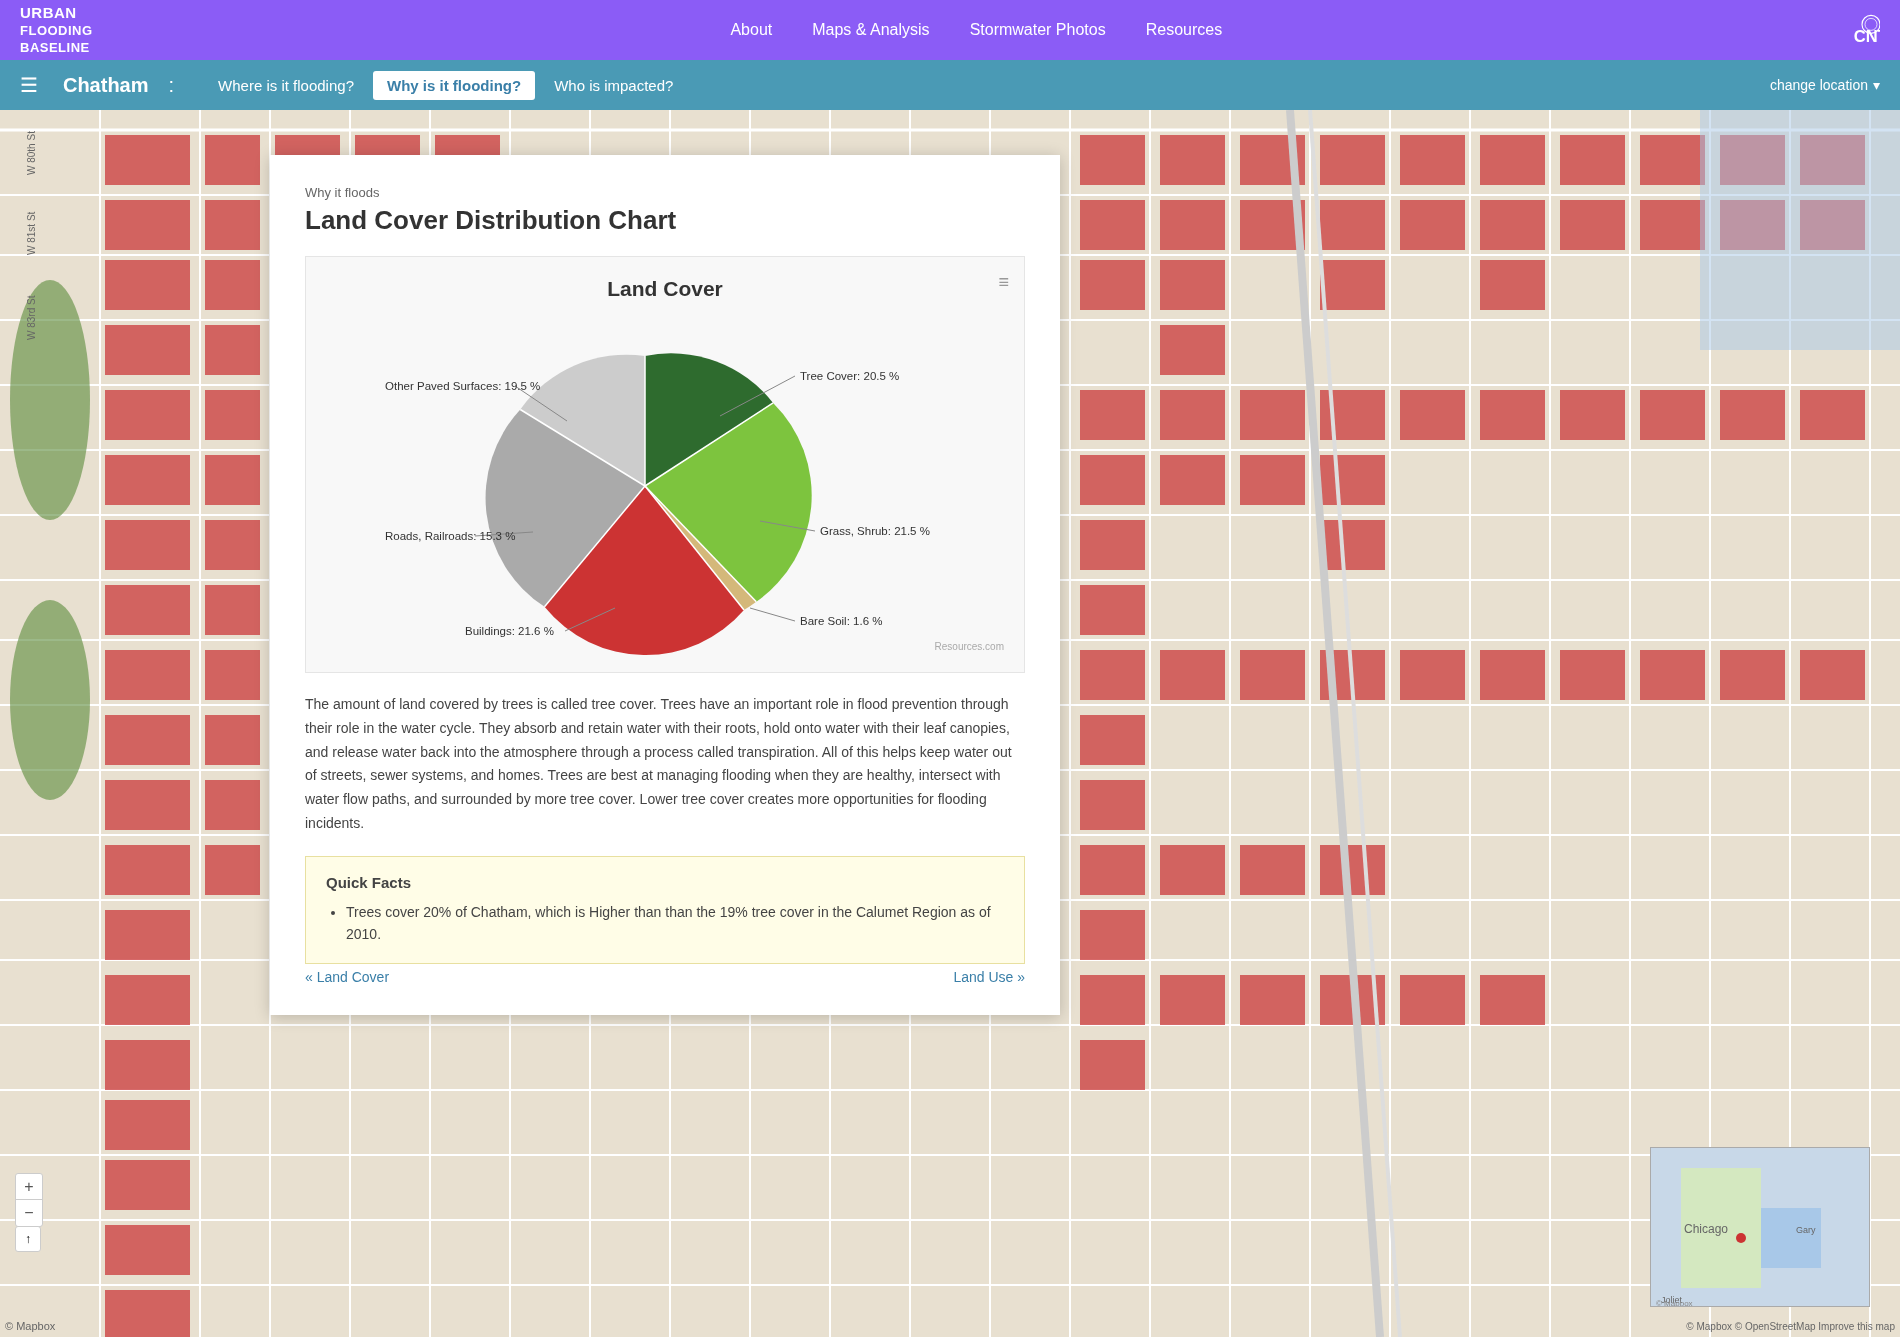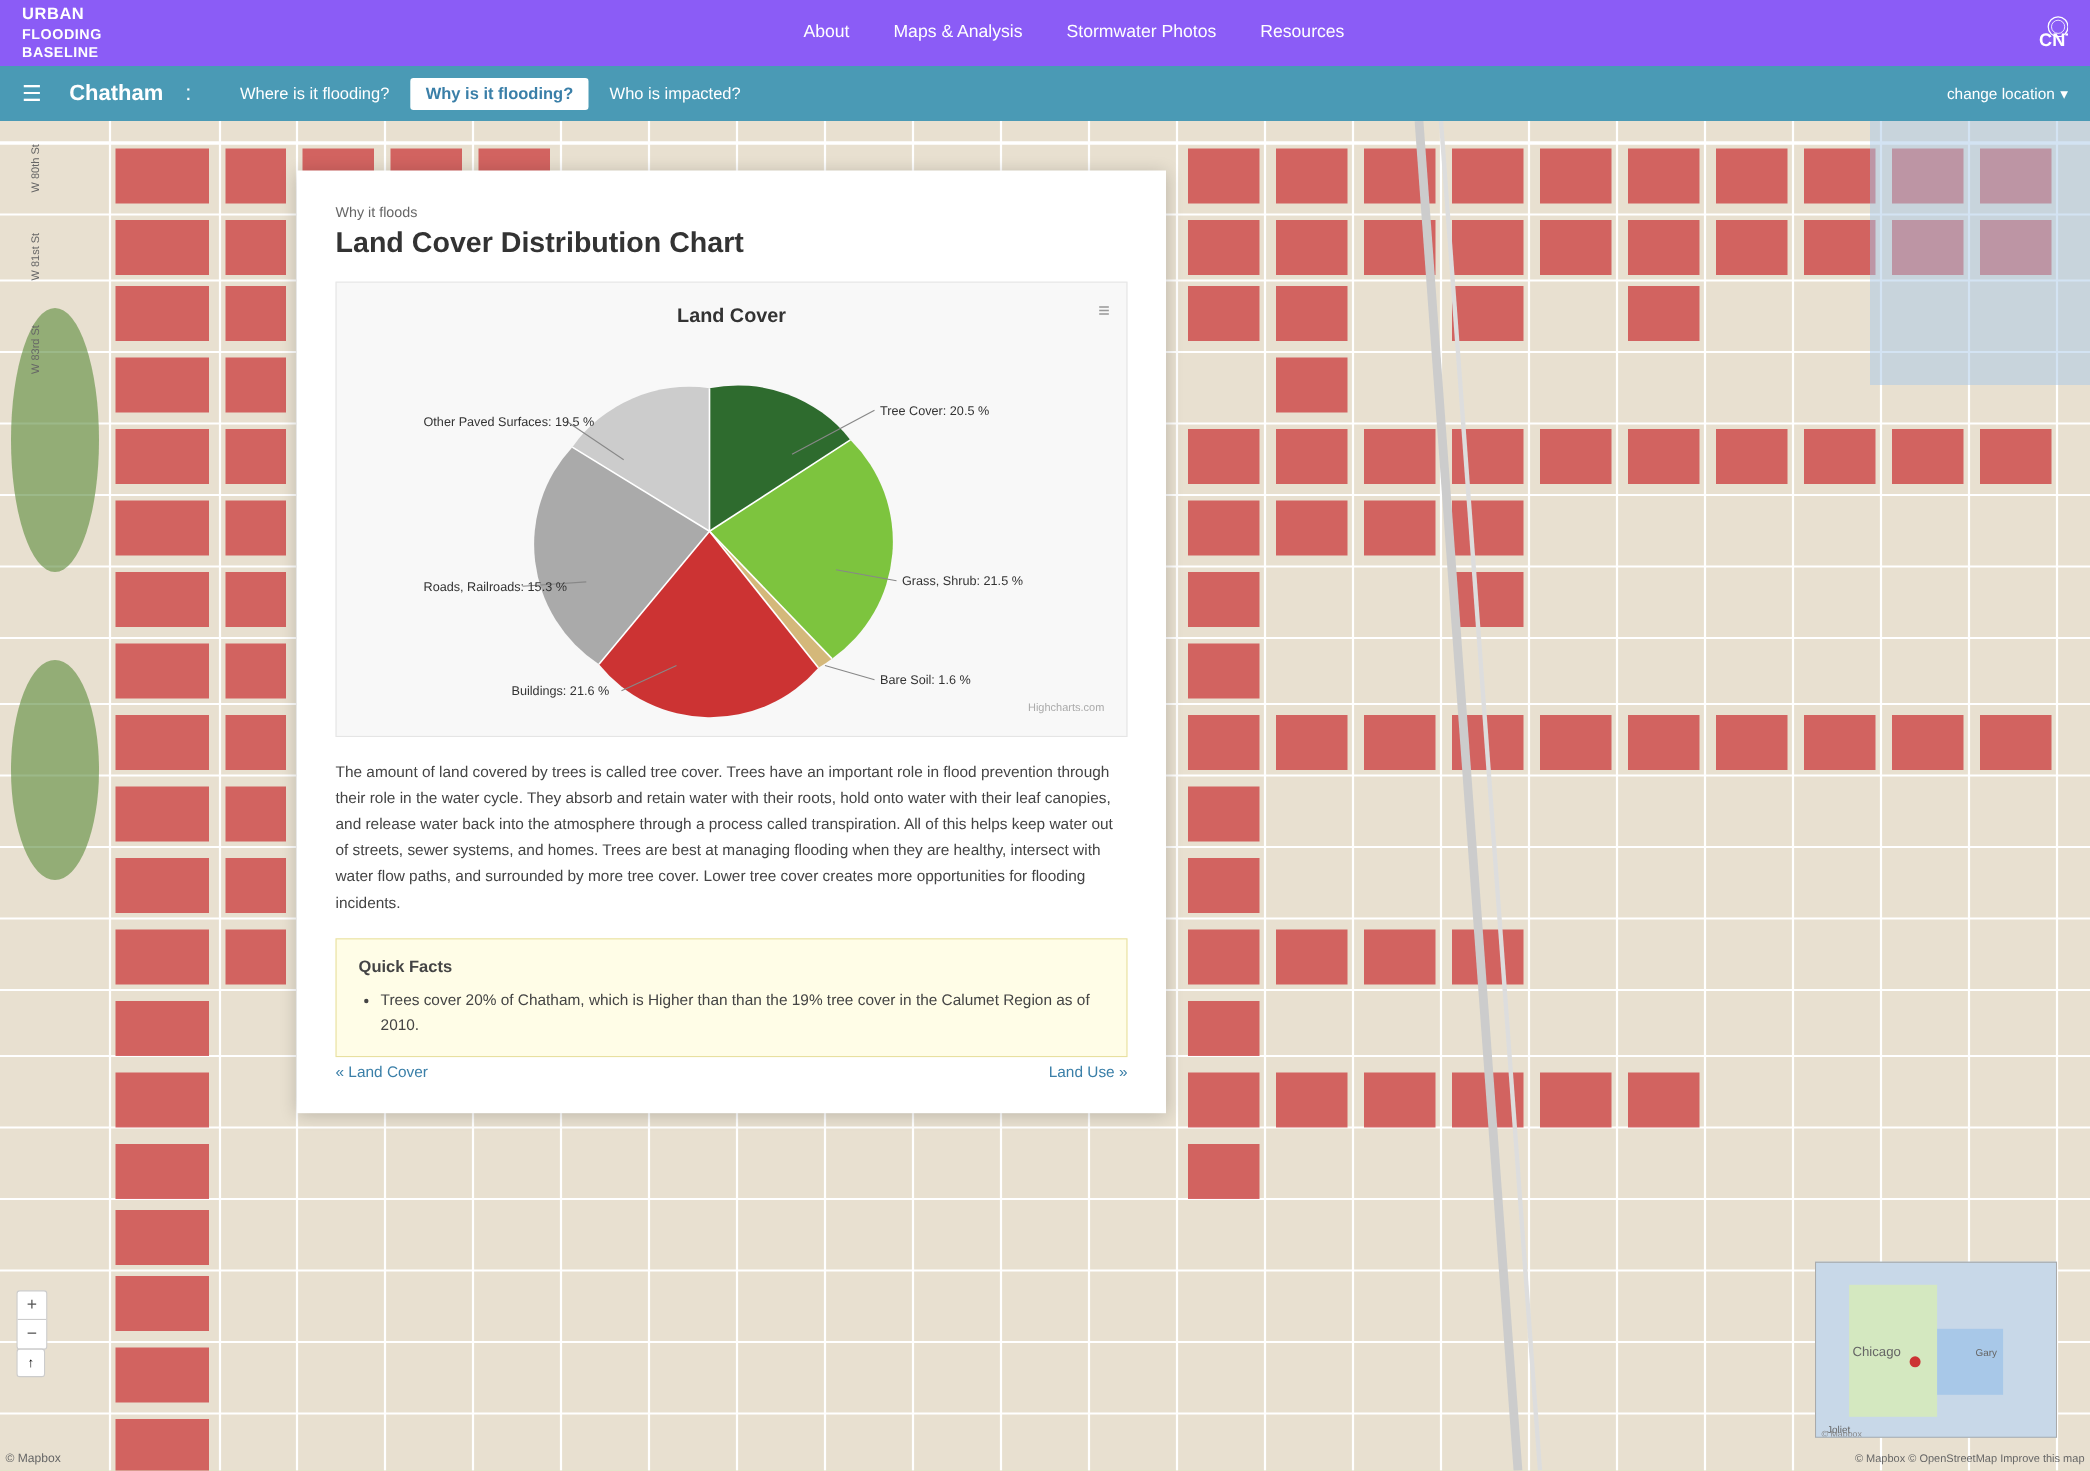--- a/index.html
+++ b/index.html
@@ -137,21 +137,21 @@
     
     .chart-container {
       background: #f8f8f8;
       border: 1px solid #e5e5e5;
       padding: 20px;
       margin-bottom: 20px;
       position: relative;
     }
     .chart-title {
       text-align: center;
-      font-size: 18px;
+      font-size: 21px;
       font-weight: bold;
       color: #333;
       margin-bottom: 15px;
     }
     .chart-menu-icon {
       position: absolute;
       top: 15px;
       right: 15px;
       cursor: pointer;
       color: #999;
@@ -556,21 +556,21 @@
         <line x1="250" y1="272" x2="200" y2="295" stroke="#888" stroke-width="1"></line>
         <text x="100" y="299" class="pie-label">Buildings: 21.6 %</text>
 
         <line x1="168" y1="196" x2="110" y2="200" stroke="#888" stroke-width="1"></line>
         <text x="20" y="204" class="pie-label">Roads, Railroads: 15.3 %</text>
 
         <line x1="202" y1="85" x2="150" y2="50" stroke="#888" stroke-width="1"></line>
         <text x="20" y="54" class="pie-label">Other Paved Surfaces: 19.5 %</text>
       </svg>
     </div>
-    <div class="highcharts-credit">Highcharts.com</div>
+    <div class="highcharts-credit">Resources.com</div>
   </div>
 
   <p class="description-text">The amount of land covered by trees is called tree cover. Trees have an important role in flood prevention through their role in the water cycle. They absorb and retain water with their roots, hold onto water with their leaf canopies, and release water back into the atmosphere through a process called transpiration. All of this helps keep water out of streets, sewer systems, and homes. Trees are best at managing flooding when they are healthy, intersect with water flow paths, and surrounded by more tree cover. Lower tree cover creates more opportunities for flooding incidents.</p>
 
   <div class="quick-facts">
     <div class="quick-facts-title">Quick Facts</div>
     <ul>
       <li>Trees cover 20% of Chatham, which is Higher than than the 19% tree cover in the Calumet Region as of 2010.</li>
     </ul>
   </div>

